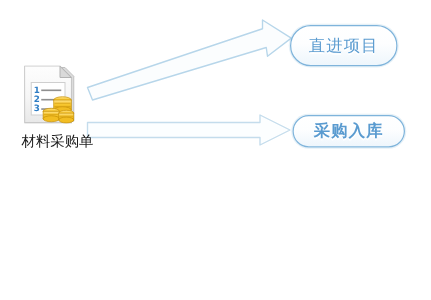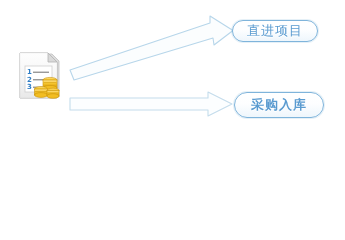--- a/index.html
+++ b/index.html
@@ -63,21 +63,21 @@
     color: #5a9bd0;
     font-size: 13px;
     letter-spacing: 1px;
     text-shadow: 0 1px 0 #ffffff;
     cursor: default;
   }
   .pill-top {
     left: 232px;
     top: 20px;
     width: 86px;
-    height: 22px;
+    height: 33px;
   }
   .pill-bottom {
     left: 234px;
     top: 92px;
     width: 90px;
     height: 26px;
     font-weight: bold;
   }
 
   
@@ -157,20 +157,21 @@
         </g>
 
         <g>
           <ellipse cx="39" cy="38.5" rx="6" ry="2.3" fill="url(#coinG)" stroke="#c99409" stroke-width="0.6"></ellipse>
           <rect x="33" y="38.5" width="12" height="5.5" fill="url(#coinG)" stroke="#c99409" stroke-width="0.6"></rect>
           <ellipse cx="39" cy="44" rx="6" ry="2.3" fill="#f2bd22" stroke="#c99409" stroke-width="0.6"></ellipse>
           <line x1="33.5" y1="41" x2="44.5" y2="41" stroke="#d8a415" stroke-width="0.7"></line>
         </g>
       </svg>
     </div>
+    <div class="node-label">材料采购单</div>
   </div>
 
   <div class="pill pill-top">
     <span>直进项目</span>
   </div>
 
   <div class="pill pill-bottom">
     <span>采购入库</span>
   </div>
 

